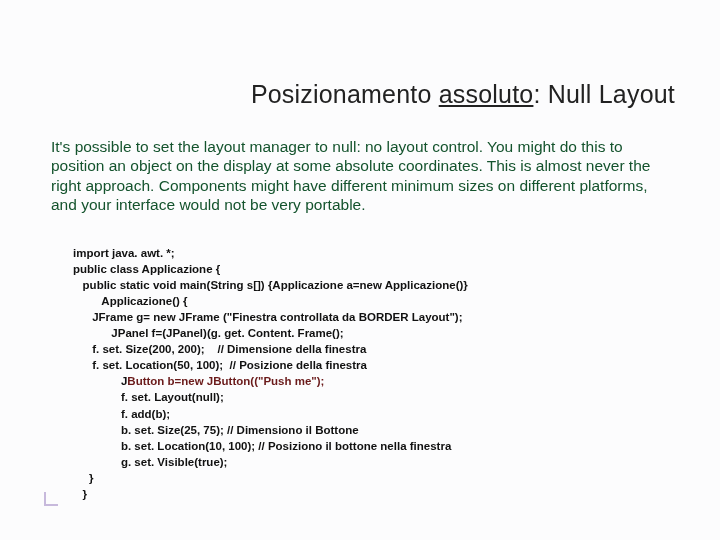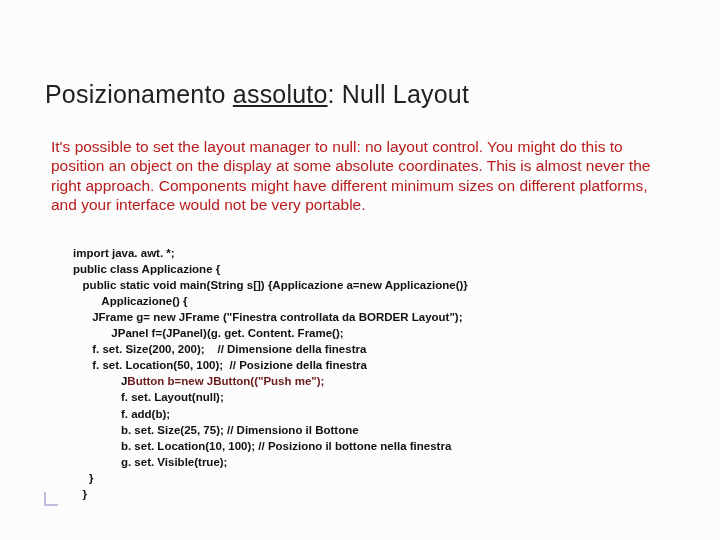--- a/index.html
+++ b/index.html
@@ -18,28 +18,29 @@
     height: 540px;
     box-sizing: border-box;
     padding: 80px 45px 0 45px;
   }
   .title {
     font-size: 25px;
     font-weight: 400;
     color: #222;
     margin: 0 0 28px 0;
     letter-spacing: 0.2px;
+    text-align: right;
   }
   .title .underline {
     text-decoration: underline;
   }
   .body-text {
     font-size: 15.5px;
     line-height: 1.25;
-    color: #b91c1c;
+    color: #14532d;
     margin: 0 0 14px 6px;
     max-width: 620px;
   }
   .code-block {
     font-family: Liberation Sans, sans-serif;
     font-size: 11.5px;
     font-weight: bold;
     color: #111;
     line-height: 1.4;
     margin-left: 28px;

